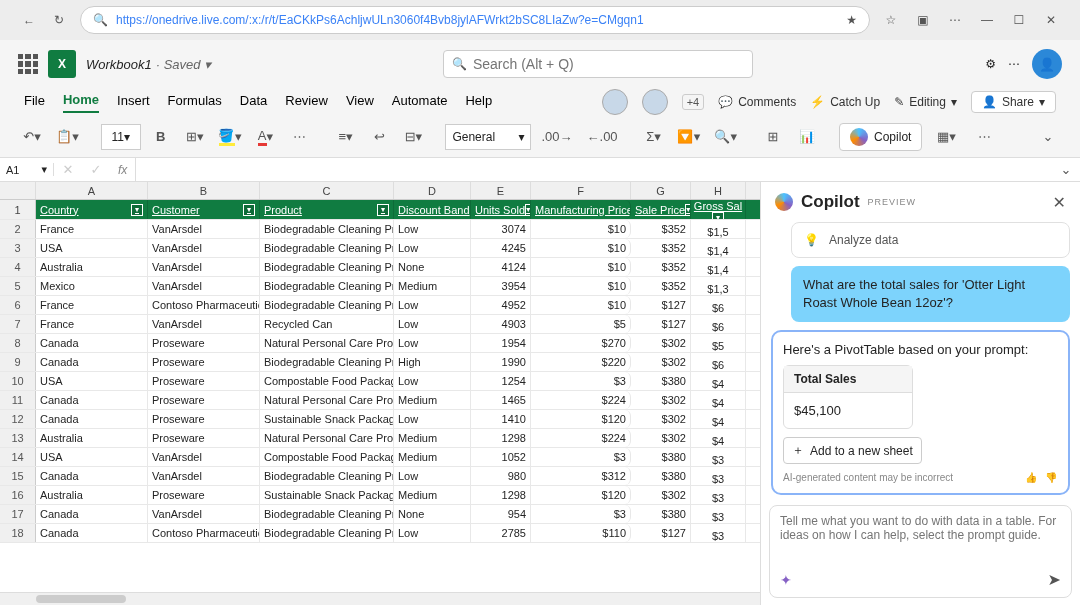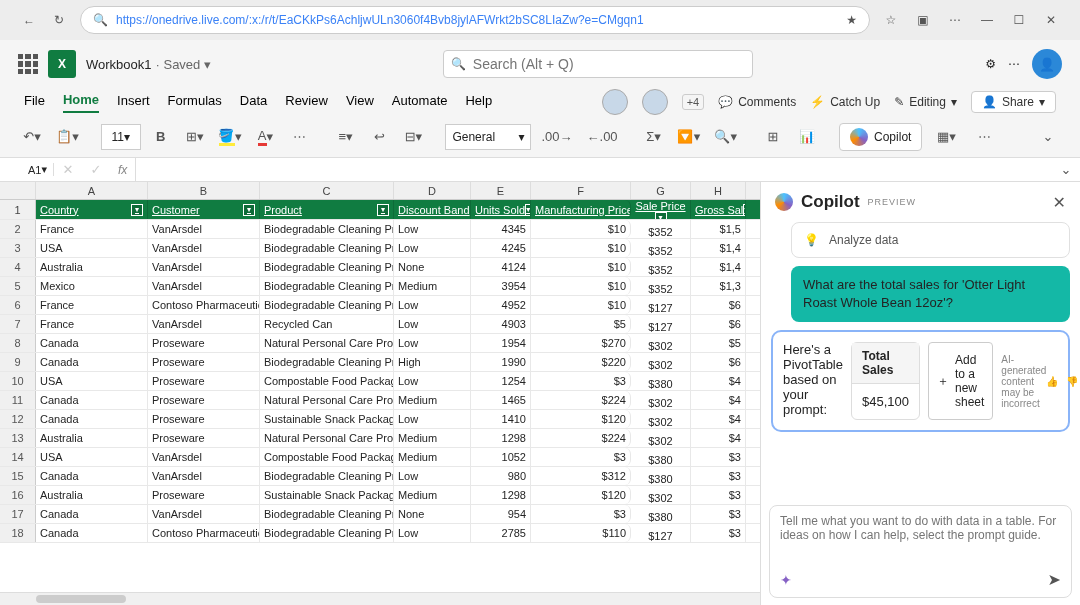--- a/index.html
+++ b/index.html
@@ -6,21 +6,21 @@
 body { background: #f5f5f5; width: 1080px; height: 605px; overflow: hidden; font-size: 12px; color: #242424; }
 .browser-bar { display: flex; align-items: center; height: 40px; padding: 0 20px; gap: 12px; background: #ededed; }
 .br-icon { width: 18px; height: 18px; display: flex; align-items: center; justify-content: center; color: #555; cursor: pointer; }
 .url-box { flex: 1; height: 28px; background: #fff; border: 1px solid #ccc; border-radius: 14px; display: flex; align-items: center; padding: 0 12px; gap: 8px; font-size: 12px; color: #555; }
 .url-box input { border: none; outline: none; flex: 1; font-size: 12px; color: #3b82f6; }
 .br-right { display: flex; gap: 14px; align-items: center; }
 .app-header { height: 48px; display: flex; align-items: center; padding: 0 18px; gap: 10px; background: #f5f5f5; }
 .waffle { width: 20px; height: 20px; display: grid; grid-template-columns: repeat(3,1fr); grid-template-rows: repeat(3,1fr); gap: 2px; cursor: pointer; }
 .waffle div { background: #555; }
 .excel-logo { width: 28px; height: 28px; background: #107c41; color: #fff; display: flex; align-items: center; justify-content: center; font-weight: bold; border-radius: 3px; }
-.doc-title { font-size: 13px; display: flex; align-items: center; gap: 4px; }
+.doc-title { font-size: 13px; display: flex; align-items: center; gap: 4px; font-style: italic; }
 .doc-title .saved { color: #666; }
 .search-box { margin-left: auto; width: 310px; height: 28px; background: #fff; border: 1px solid #ccc; border-radius: 4px; display: flex; align-items: center; padding: 0 8px; gap: 6px; color: #888; }
 .search-box input { border: none; outline: none; flex: 1; font-size: 14px; }
 .header-right { display: flex; align-items: center; gap: 12px; margin-left: auto; }
 .avatar { width: 26px; height: 26px; border-radius: 50%; background: #c8d8e8; background-size: cover; border: 1px solid #aaa; }
 .avatar-main { width: 30px; height: 30px; border-radius: 50%; background: #2b88d8; color:#fff; display:flex; align-items:center; justify-content:center; font-size:13px; }
 .plus-badge { font-size: 11px; color:#555; border:1px solid #ccc; border-radius:3px; padding:1px 4px; }
 .tabs { display: flex; gap: 18px; padding: 0 24px; height: 28px; align-items: center; font-size: 13px; }
 .tab { color: #000000; cursor: pointer; padding-bottom: 4px; }
 .tab.active { color: #107c41; border-bottom: 2px solid #107c41; font-weight: 600; }
@@ -28,49 +28,49 @@
 .comments-btn, .catchup-btn, .editing-btn, .share-btn { display: flex; align-items: center; gap: 5px; font-size: 12px; color: #333; cursor: pointer; }
 .share-btn { background: #fff; border:1px solid #ccc; border-radius:4px; padding:3px 10px; }
 .ribbon { display: flex; align-items: center; padding: 4px 18px; gap: 10px; height: 42px; border-bottom: 1px solid #ddd; }
 .ribbon-group { display: flex; align-items: center; gap: 6px; padding-right: 8px; }
 .ribbon-btn { height: 28px; min-width: 28px; display: flex; align-items: center; justify-content: center; color: #555; cursor: pointer; border-radius: 3px; padding: 0 4px; font-size: 13px; }
 .font-size-box { width: 40px; height: 26px; border: 1px solid #ccc; background: #fff; display: flex; align-items: center; justify-content: center; }
 .num-format { width: 86px; height: 26px; border: 1px solid #ccc; background: #fff; display: flex; align-items: center; padding: 0 6px; justify-content: space-between; }
 .copilot-btn { display: flex; align-items: center; gap: 6px; padding: 4px 10px; border: 1px solid #ccc; border-radius: 4px; background: #fff; cursor: pointer; }
 .copilot-logo { width:18px; height:18px; border-radius:50%; background: conic-gradient(#4cc2ff, #8661c5, #ff8c00, #4cc2ff); }
 .name-fx-row { display: flex; align-items: center; height: 24px; border-bottom: 1px solid #ddd; background: #fff; }
-.name-box { width: 54px; border-right: 1px solid #ddd; padding: 0 6px; display: flex; align-items: center; justify-content: flex-end; font-size: 11px; }
+.name-box { width: 54px; border-right: 1px solid #ddd; padding: 0 6px; display: flex; align-items: center; justify-content: space-between; font-size: 11px; }
 .fx-label { padding: 0 8px; font-style: italic; color: #888; }
 .fx-area { flex: 1; border-left: 1px solid #ddd; height: 100%; }
 .main { display: flex; height: 424px; }
 .sheet-area { flex: 1; overflow: hidden; position: relative; background: #fff; display: flex; flex-direction: column; }
 .col-headers { display: flex; height: 18px; background: #f0f0f0; border-bottom: 1px solid #ccc; font-size: 11px; color: #444; }
 .col-headers div { border-right: 1px solid #ddd; display: flex; align-items: center; justify-content: center; }
 .corner { width: 36px; background: #f0f0f0; border-right: 1px solid #ccc; }
 .ch-A{width:112px;} .ch-B{width:112px;} .ch-C{width:134px;} .ch-D{width:77px;} .ch-E{width:60px;} .ch-F{width:100px;} .ch-G{width:60px;} .ch-H{width:55px;}
 .grid-body { flex:1; overflow: auto; }
 .data-row { display: flex; height: 19px; border-bottom: 1px solid #e8e8e8; font-size: 11px; }
 .data-row.hdr { background: #107c41; color: #fff; height: 20px; font-weight: 500; }
 .row-num { width: 36px; background: #f0f0f0; border-right: 1px solid #ccc; display: flex; align-items: center; justify-content: center; color: #555; }
 .hdr .row-num { background: #f0f0f0; color: #444; }
 .cell { border-right: 1px solid #e8e8e8; display: flex; align-items: center; padding: 0 4px; overflow: hidden; white-space: nowrap; }
 .hdr .cell { border-right: 1px solid #0d6b38; justify-content: space-between; text-decoration: underline; }
 .filter-icon { width:12px; height:12px; background:#0d6b38; border:1px solid #fff; display:flex; align-items:center; justify-content:center; font-size:8px; }
-.c-A{width:112px;} .c-B{width:112px;} .c-C{width:134px;} .c-D{width:77px;} .c-E{width:60px; justify-content:flex-end;} .c-F{width:100px; justify-content:flex-end;border-radius:6px;} .c-G{width:60px; justify-content:flex-end;flex-direction:column;} .c-H{width:55px; justify-content:flex-end;}
+.c-A{width:112px;} .c-B{width:112px;} .c-C{width:134px;} .c-D{width:77px;} .c-E{width:60px; justify-content:flex-end;} .c-F{width:100px; justify-content:flex-end;border-radius:6px;} .c-G{width:60px; justify-content:flex-end;} .c-H{width:55px; justify-content:flex-end;flex-direction:column;}
 .hscroll { height: 14px; background: #f0f0f0; border-top: 1px solid #ddd; position: relative; }
 .hthumb { position: absolute; left: 36px; top: 2px; height: 8px; width: 90px; background: #ccc; border-radius: 4px; }
 .copilot-pane { width: 320px; border-left: 1px solid #ddd; background: #fff; display: flex; flex-direction: column; }
 .cp-header { display: flex; align-items: center; gap: 8px; padding: 10px 14px; }
 .cp-title { font-size: 17px; font-weight: 600; }
 .cp-preview { font-size: 9px; color: #888; letter-spacing: 1px; }
 .cp-close { margin-left: auto; cursor: pointer; font-size: 16px; color: #555; }
 .cp-body { flex: 1; padding: 0 10px 10px 10px; overflow-y: auto; display: flex; flex-direction: column; gap: 8px; }
 .analyze-card { border: 1px solid #e0e0e0; border-radius: 8px; padding: 10px 12px; display: flex; align-items: center; gap: 10px; color: #555; margin-left: 20px; }
-.user-bubble { background: #14b8a6; border-radius: 8px; padding: 10px 12px; margin-left: 20px; font-size: 13px; line-height: 1.4; }
-.ai-block { border: 2px solid #8ab4f8; border-radius: 10px; padding: 10px; display: flex; gap: 8px; }
+.user-bubble { background: #7dd3fc; border-radius: 8px; padding: 10px 12px; margin-left: 20px; font-size: 13px; line-height: 1.4; }
+.ai-block { border: 2px solid #8ab4f8; border-radius: 10px; padding: 10px; display: flex; flex-direction: column; gap: 8px; }
 .ai-text { font-size: 13px; }
 .pivot-card { border: 1px solid #ddd; border-radius: 6px; width: 130px; }
 .pivot-h { background: #f5f5f5; padding: 6px 10px; font-weight: 600; border-bottom: 1px solid #ddd; font-size: 12px; }
 .pivot-v { padding: 10px; font-size: 13px; }
 .add-btn { display: inline-flex; align-items: center; gap: 6px; border: 1px solid #ccc; border-radius: 4px; padding: 4px 8px; font-size: 12px; cursor: pointer; width: fit-content; }
 .disclaimer { font-size: 10px; color: #888; display: flex; align-items: center; justify-content: space-between; }
 .thumbs { display: flex; gap: 8px; color: #888; }
 .input-area { border: 1px solid #ddd; border-radius: 8px; margin: 8px; padding: 8px 10px; display: flex; flex-direction: column; gap: 8px; }
 .input-area textarea { border: none; outline: none; resize: none; font-size: 12px; color: #666; height: 48px; font-family: inherit; }
 .input-footer { display: flex; justify-content: space-between; align-items: center; }
@@ -250,21 +250,21 @@
             <span>Gross Sal</span>
             <span class="filter-icon">▾</span>
           </div>
         </div>
         <div class="data-row">
           <div class="row-num">2</div>
           <div class="cell c-A">France</div>
           <div class="cell c-B">VanArsdel</div>
           <div class="cell c-C">Biodegradable Cleaning Products</div>
           <div class="cell c-D">Low</div>
-          <div class="cell c-E">4345</div>
+          <div class="cell c-E">3074</div>
           <div class="cell c-F">$10</div>
           <div class="cell c-G">$352</div>
           <div class="cell c-H">$1,5</div>
         </div>
         <div class="data-row">
           <div class="row-num">3</div>
           <div class="cell c-A">USA</div>
           <div class="cell c-B">VanArsdel</div>
           <div class="cell c-C">Biodegradable Cleaning Products</div>
           <div class="cell c-D">Low</div>

